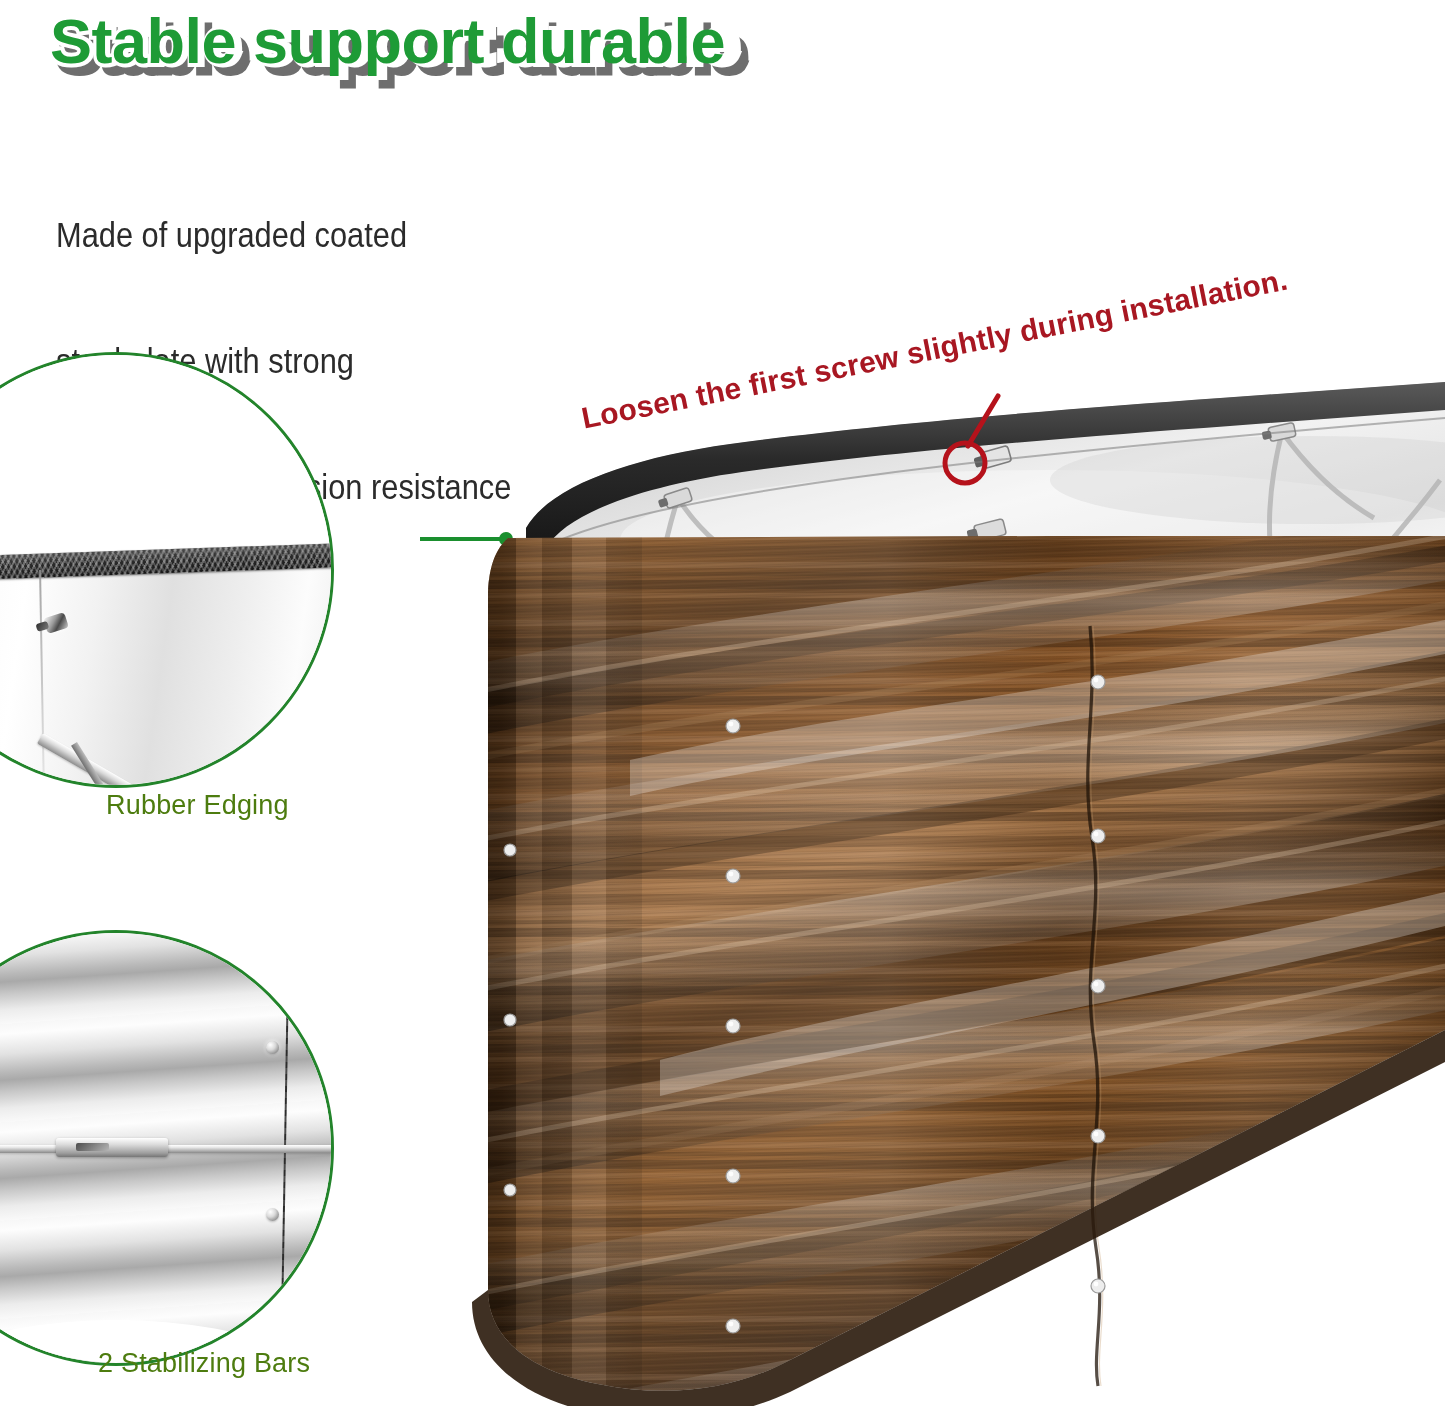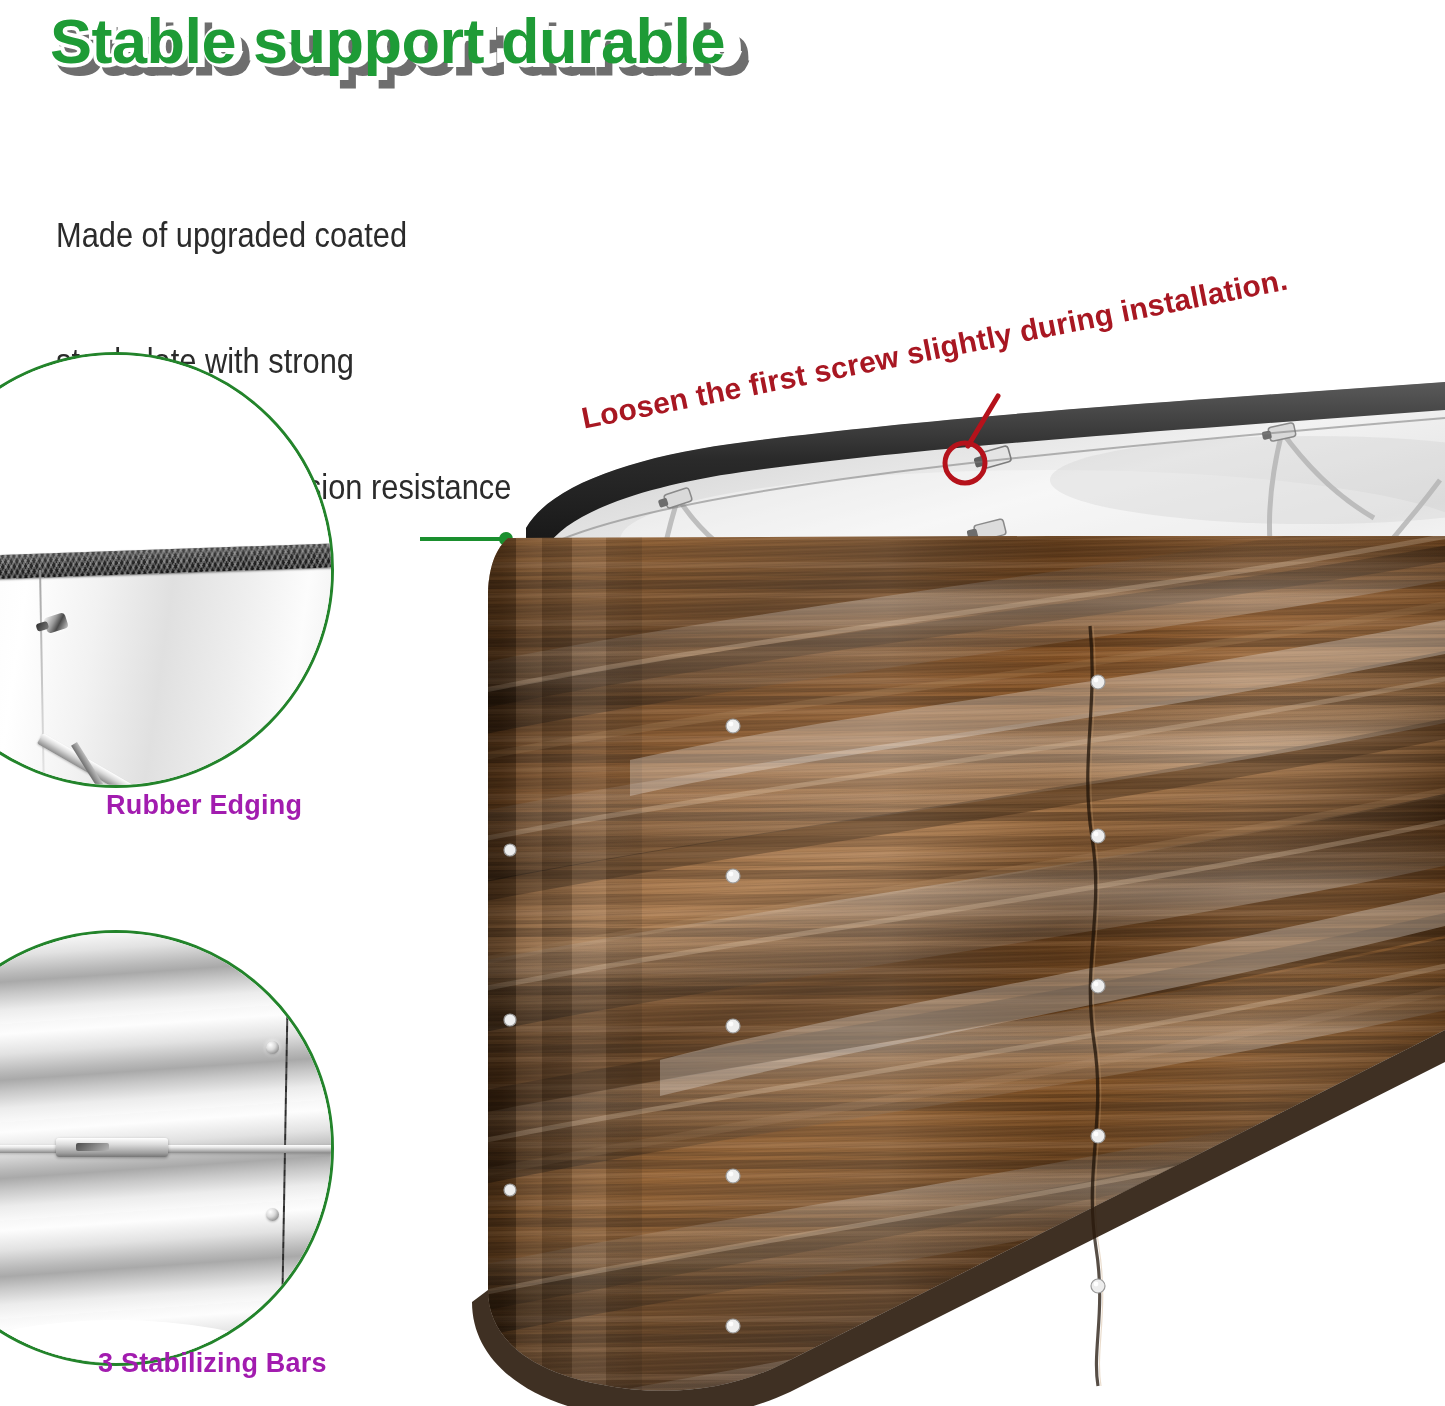--- a/index.html
+++ b/index.html
@@ -63,23 +63,23 @@
   .callout-circle {
     position:absolute;
     border-radius:50%;
     overflow:hidden;
     border:3px solid #23842b;
     background:#ffffff;
   }
   .callout-label {
     position:absolute;
     font-family:"Liberation Sans", sans-serif;
-    font-weight:bold;
+    font-weight:normal;
     font-size:27px;
-    color:#a21caf;
+    color:#4d7c0f;
     letter-spacing:0.2px;
     white-space:nowrap;
   }
 
   
   #callout-rubber { left:0; top:330px; width:470px; height:520px; }
   #rubber-circle {
     left:-102px; top:22px; width:436px; height:436px;
   }
   .rubber-scene { position:absolute; inset:0; }
@@ -242,21 +242,21 @@
 
       <div class="bar-screw" style="right:12%; top:25%;"></div>
       <div class="bar-screw" style="right:12%; top:64%;"></div>
       <div class="bars-seam"></div>
       <div class="stab-bar"></div>
       <div class="stab-coupler"></div>
       <div class="bars-white-bottom"></div>
     </div>
   </div>
 </div>
-<div id="bars-label" class="callout-label">3 Stabilizing Bars</div>
+<div id="bars-label" class="callout-label">2 Stabilizing Bars</div>
 
 <div id="leader-line">
   <svg width="110" height="70" viewBox="0 0 110 70">
     <line x1="2" y1="34" x2="86" y2="34" stroke="#1a8f2e" stroke-width="4"></line>
     <circle cx="88" cy="34" r="7" fill="#1a8f2e"></circle>
   </svg>
 </div>
 
 <div id="product">
 <svg width="1015" height="1116" viewBox="0 0 1015 1116" xmlns="http://www.w3.org/2000/svg">

